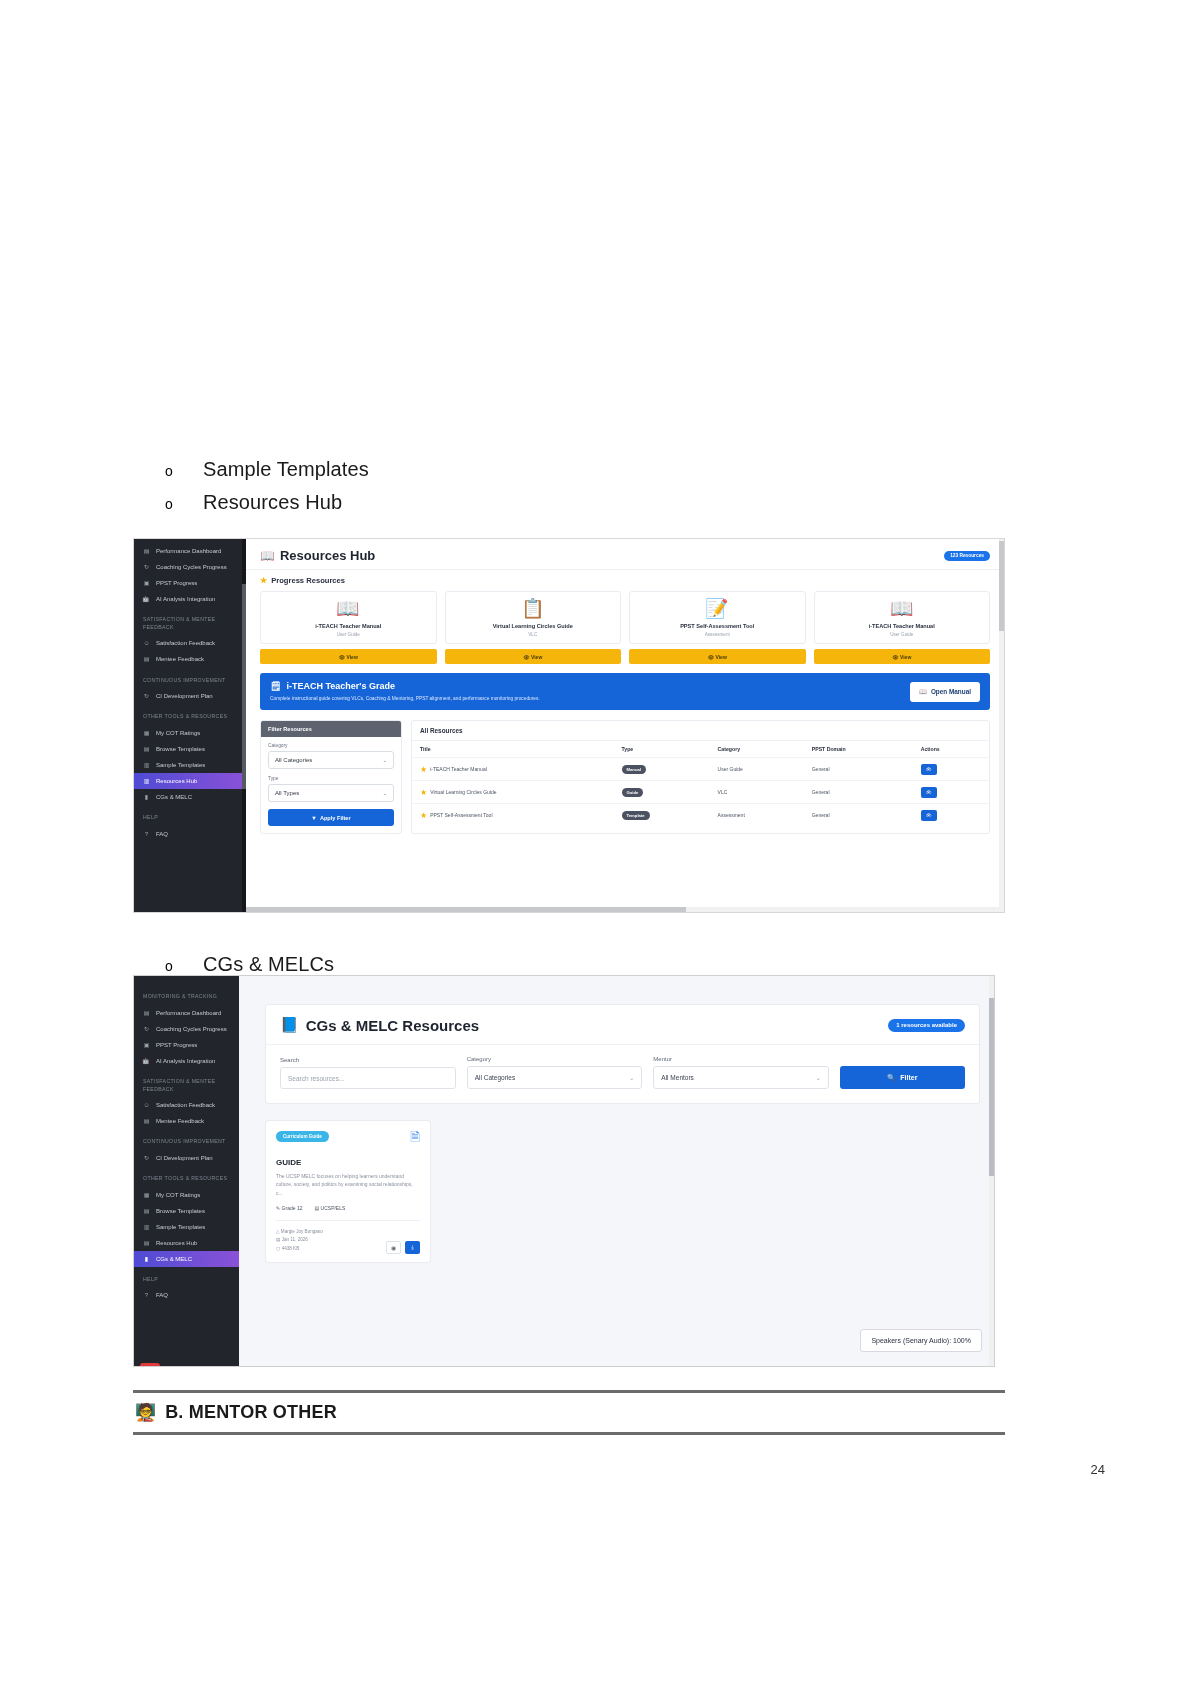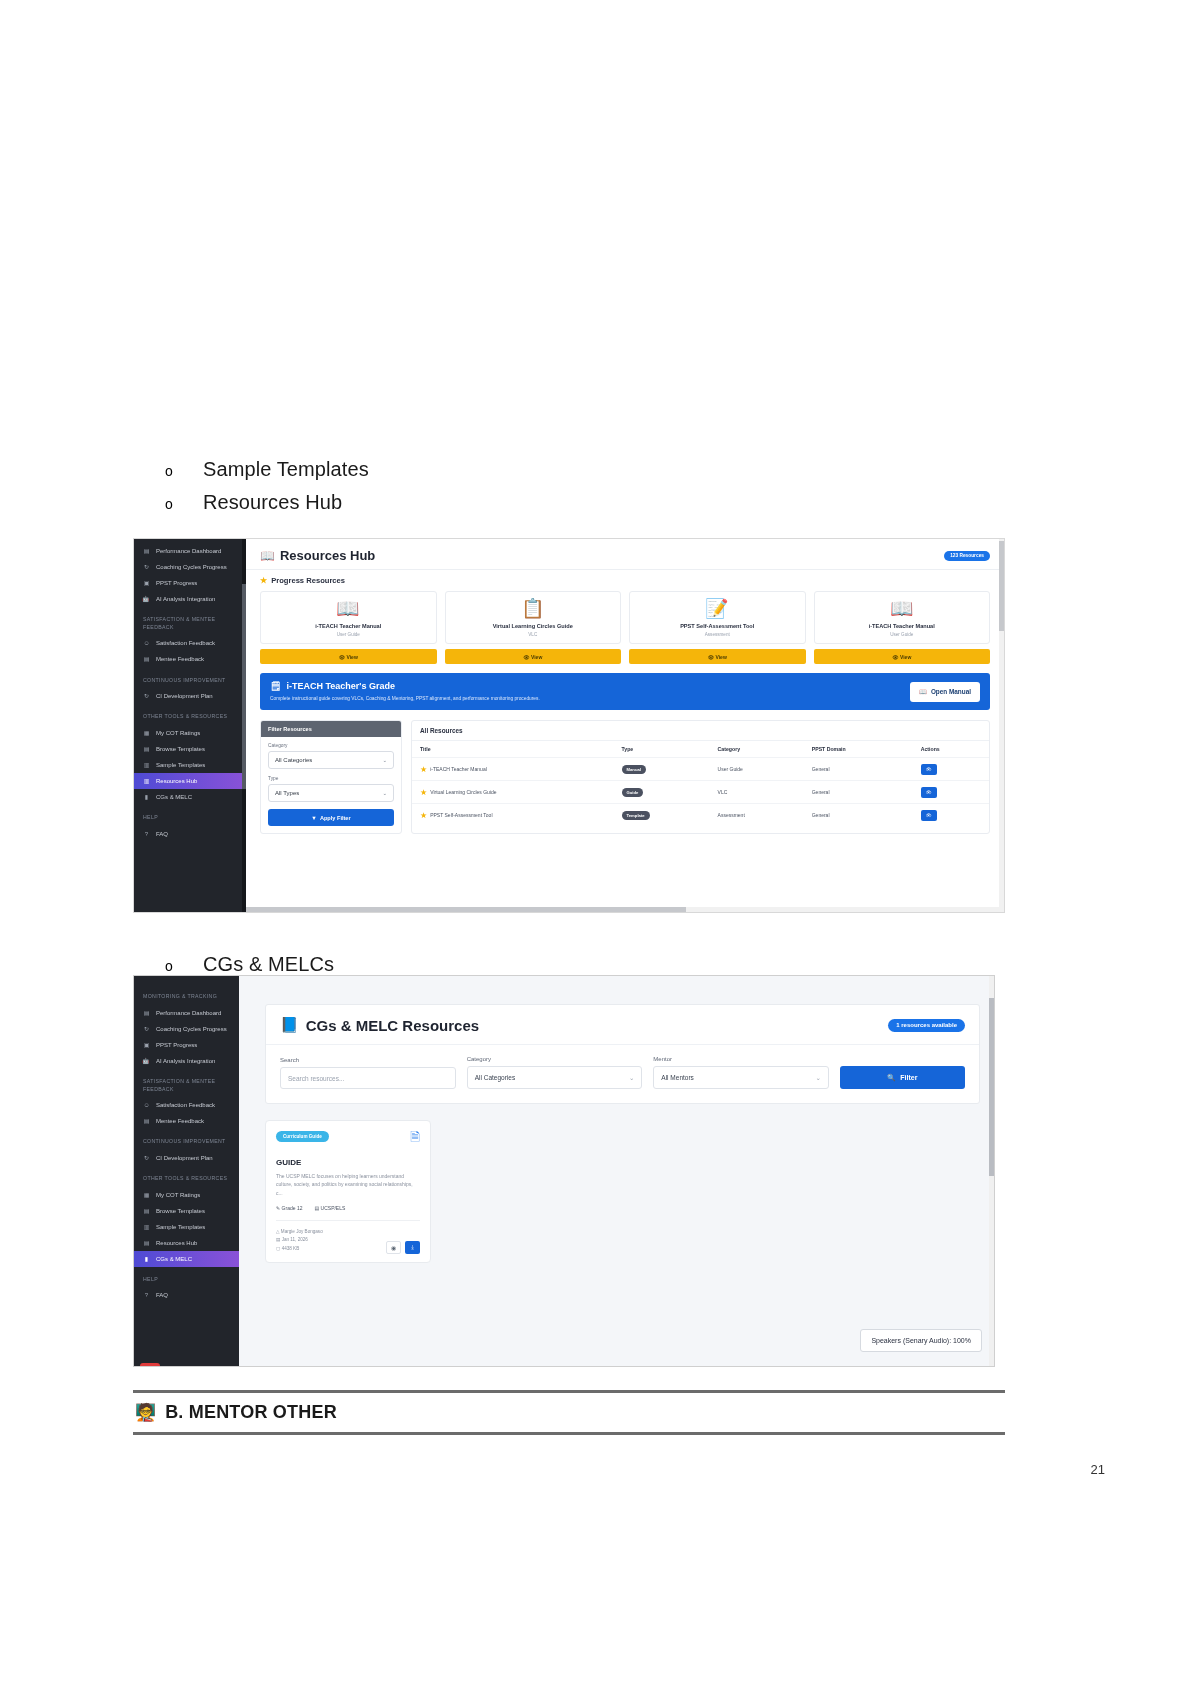--- a/index.html
+++ b/index.html
@@ -609,13 +609,13 @@
 
 <div class="mentor-head">
   <div class="mentor-rule-top"></div>
   <div class="mentor-row">
     <span class="mentor-emoji">🧑‍🏫</span>
     <span class="mentor-title">B. MENTOR OTHER</span>
   </div>
   <div class="mentor-rule-bot"></div>
 </div>
 
-<div class="pagenum">21</div>
+<div class="pagenum">24</div>
 
 </body></html>

